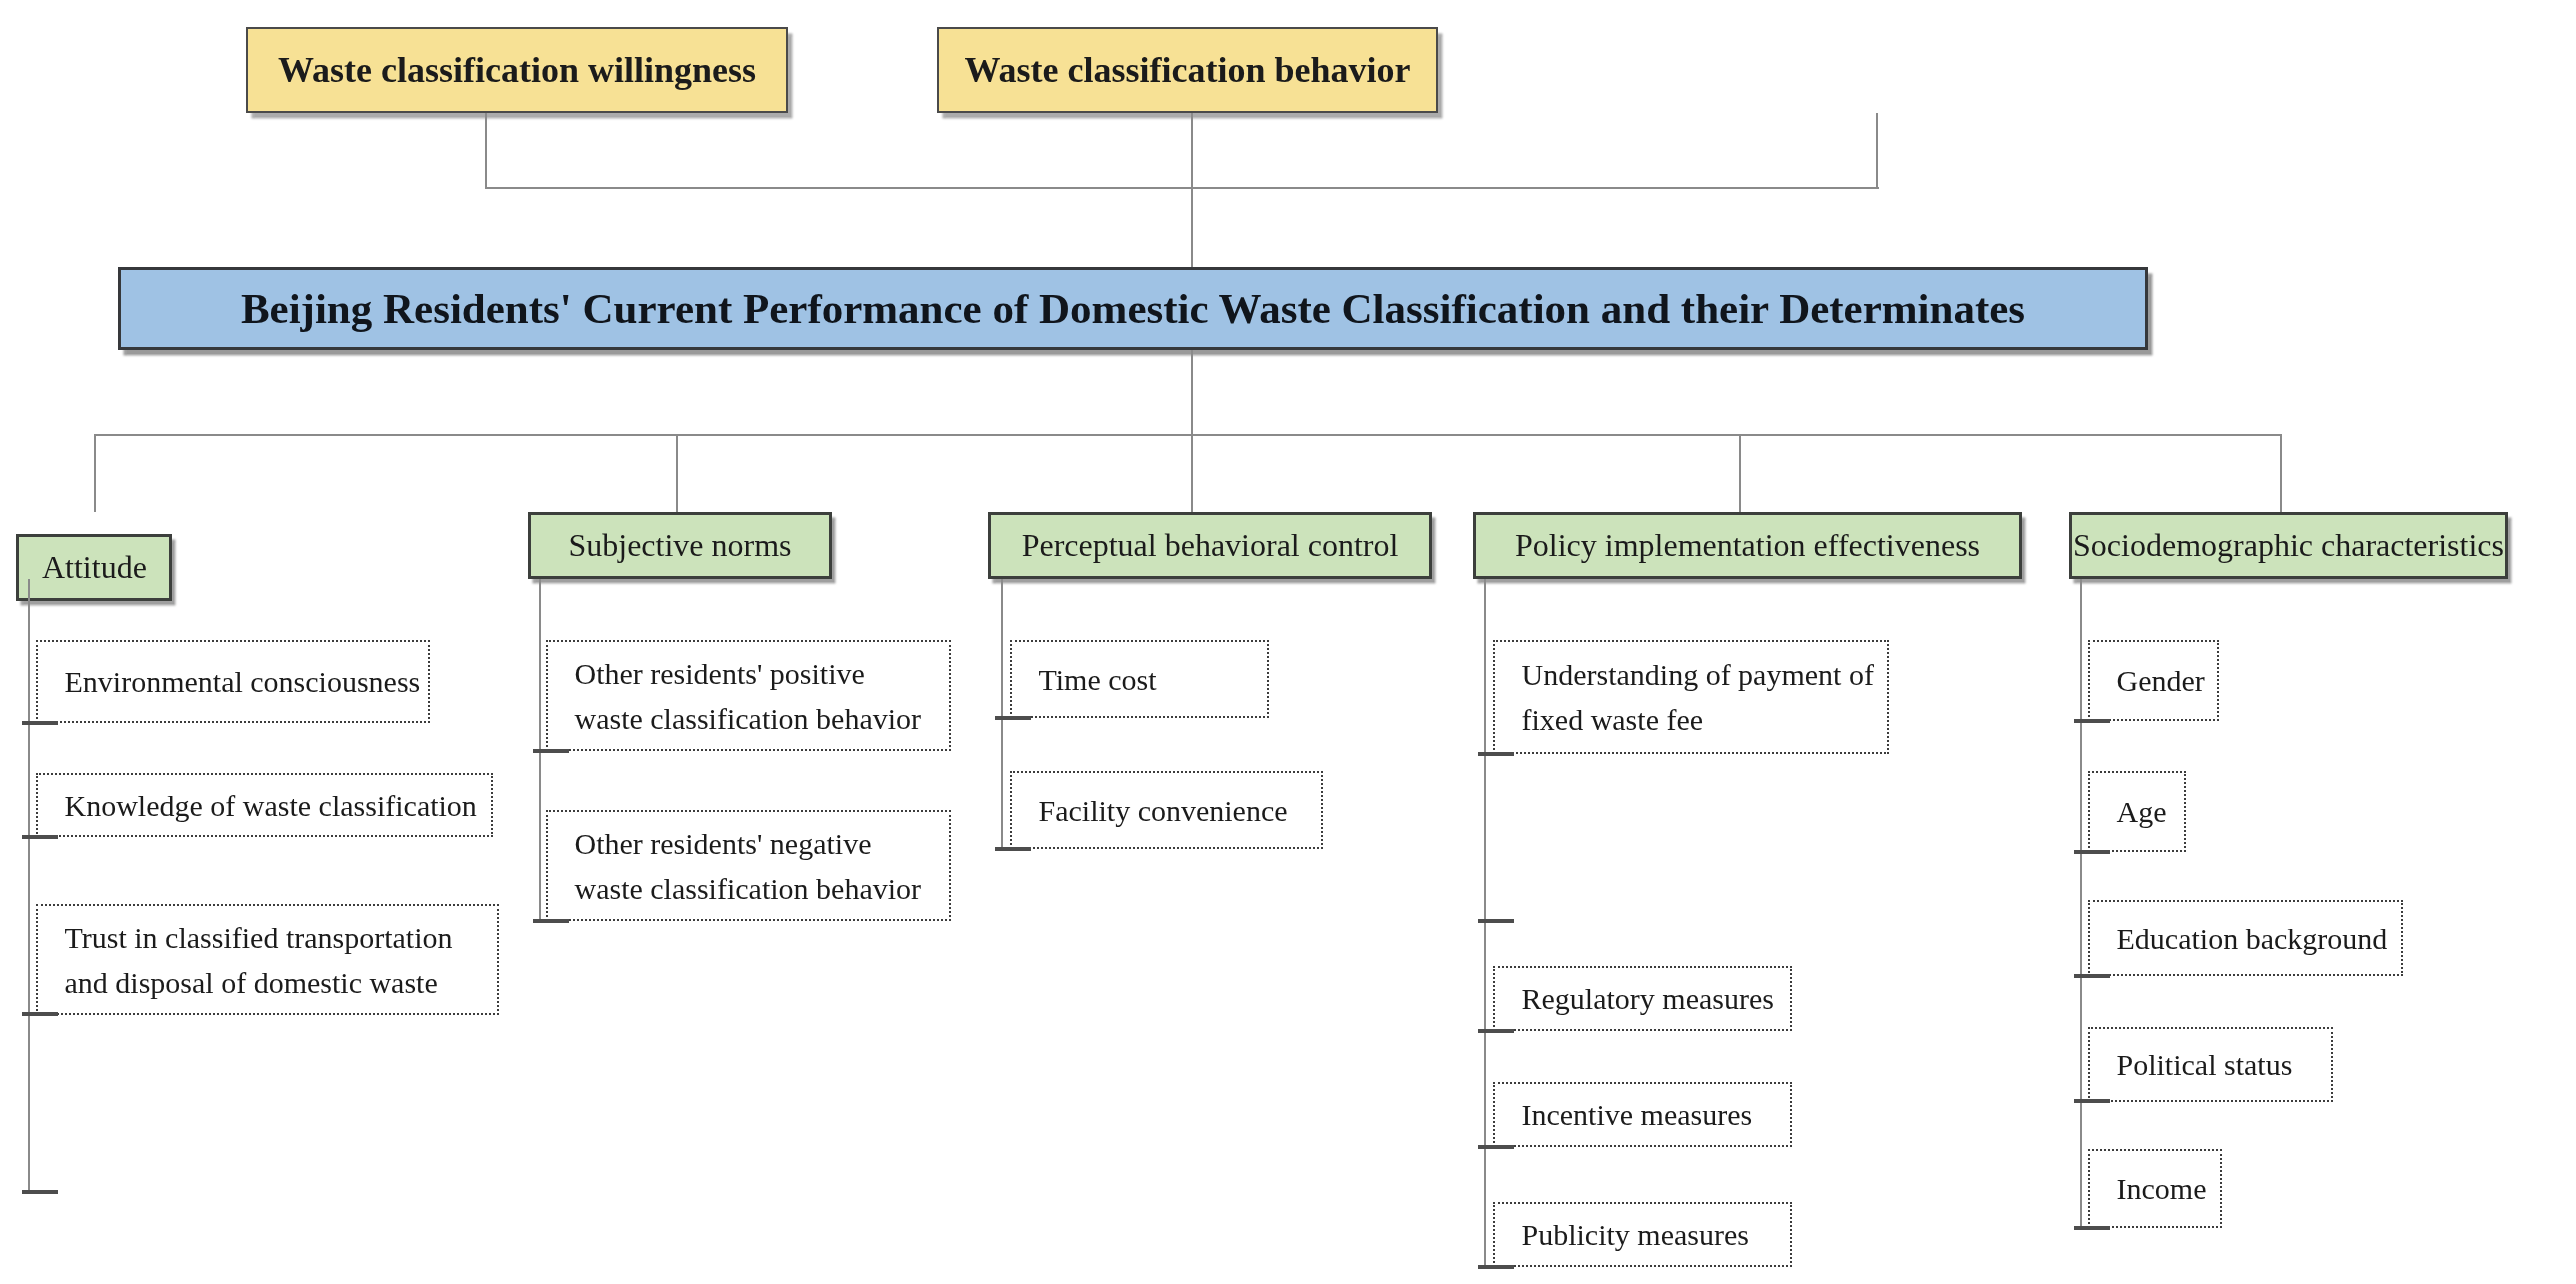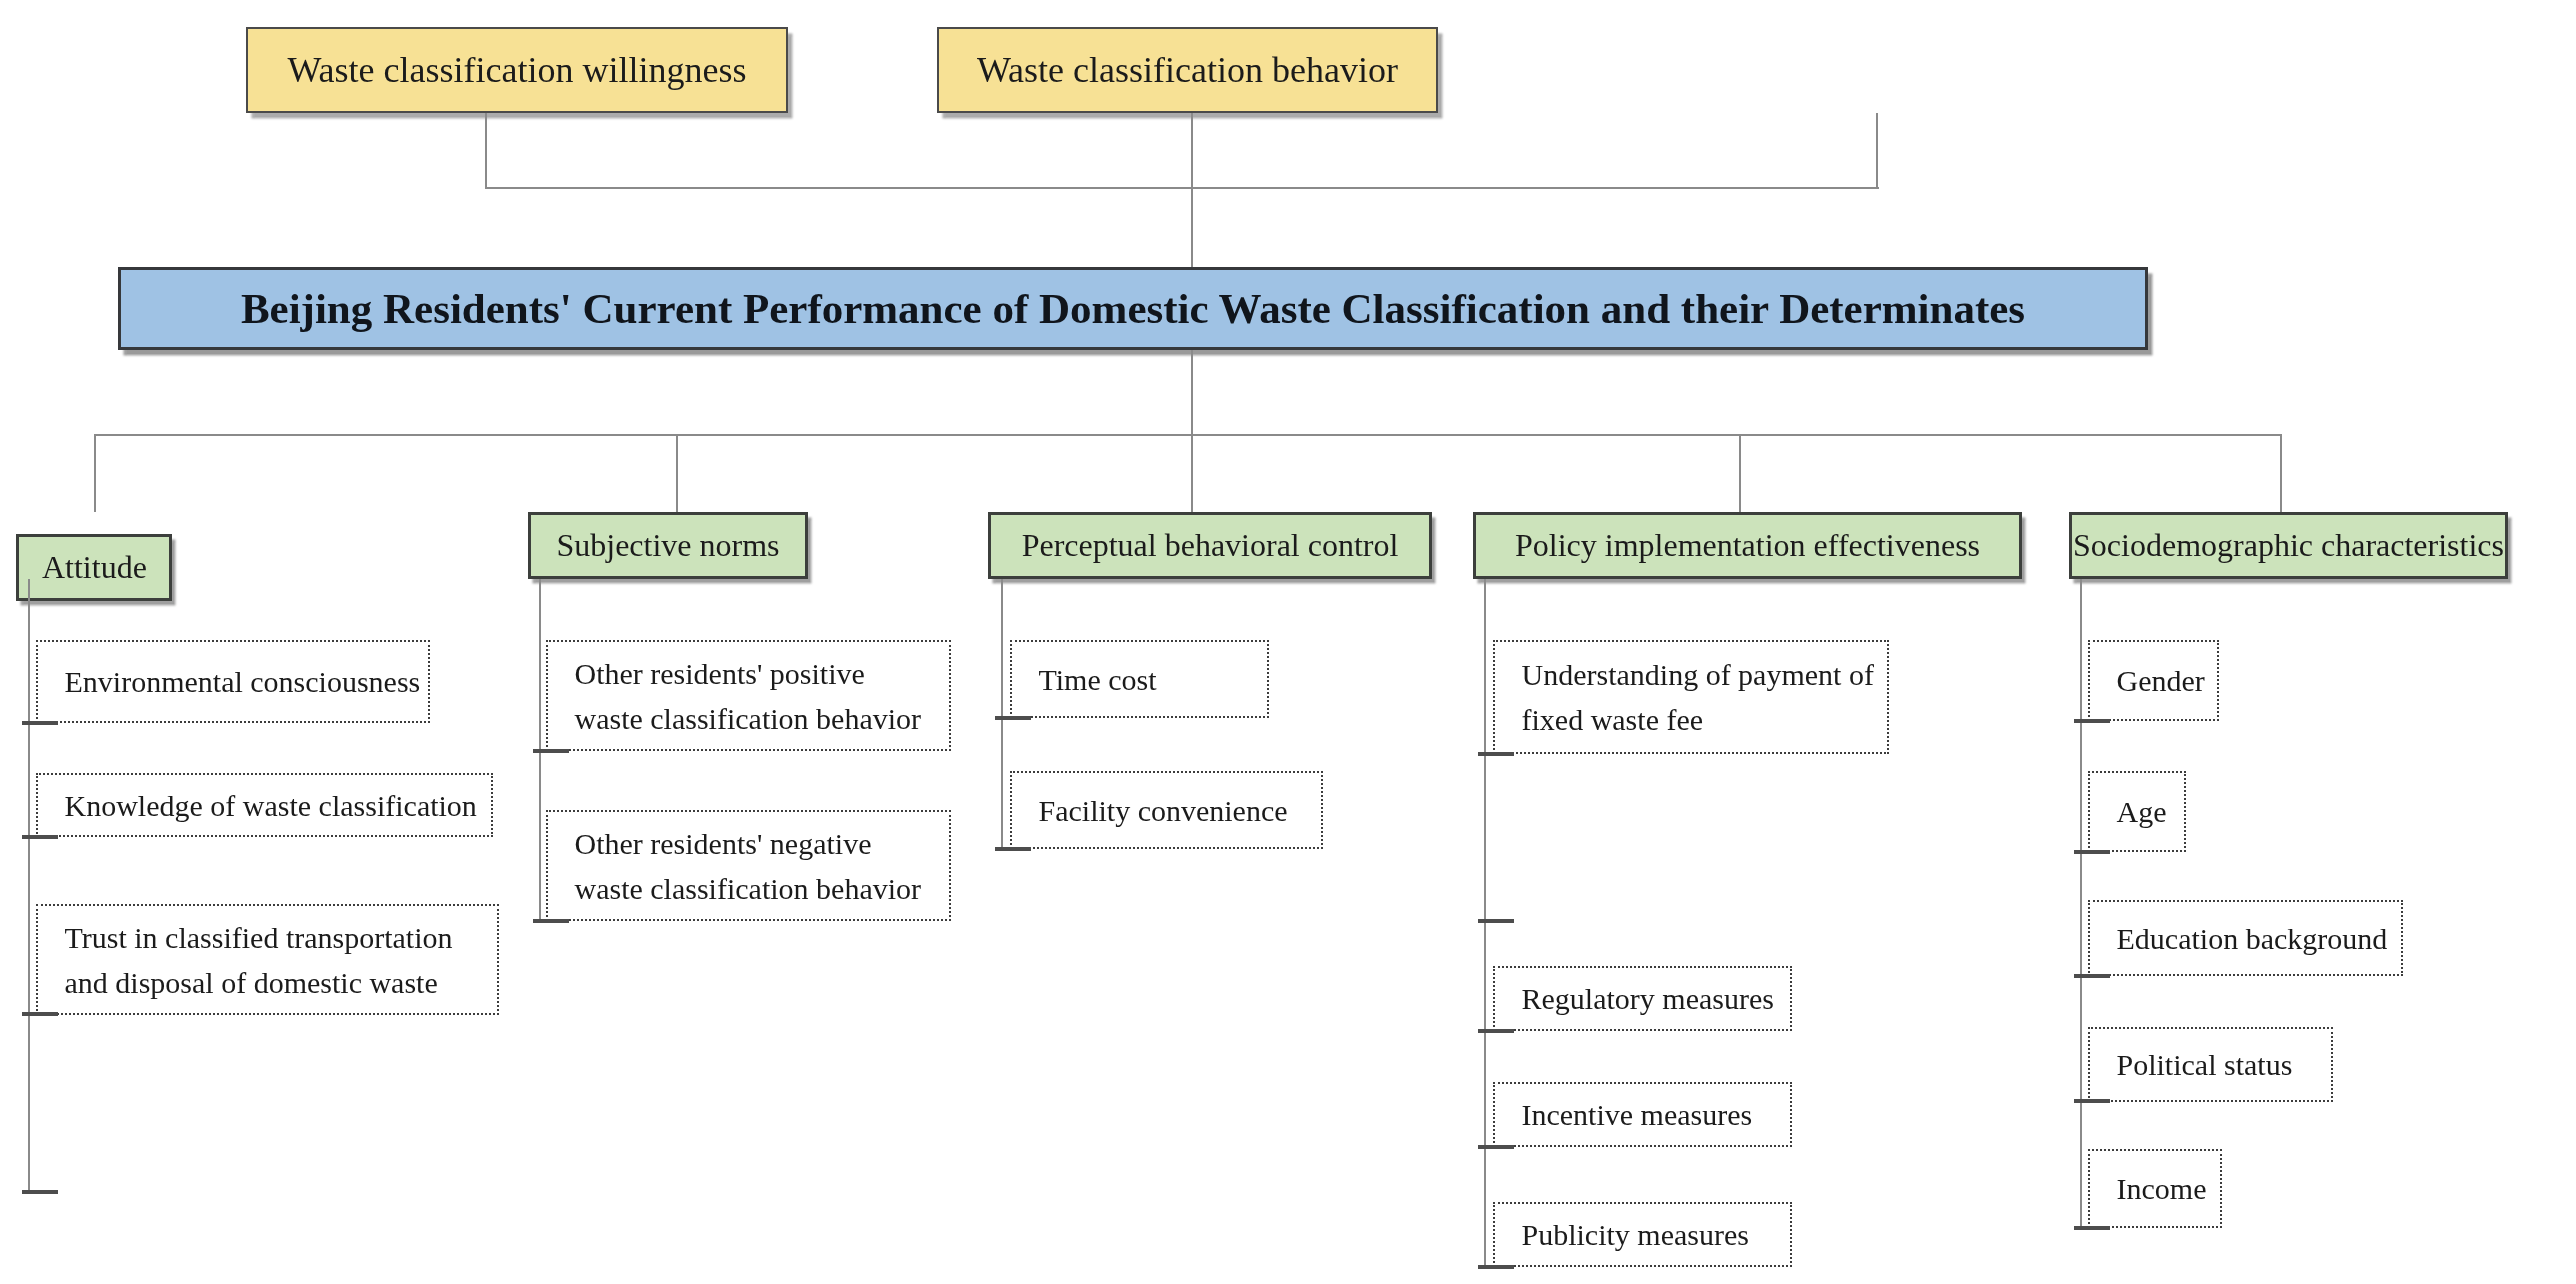--- a/index.html
+++ b/index.html
@@ -14,20 +14,21 @@
   }
   .box{position:absolute;box-sizing:border-box;display:flex;align-items:center;}
   
   .ybox{
     background:#F7E195;
     border:2.3px solid #4a4a4a;
     box-shadow:4.7px 5.5px 2.3px #ababab;
     justify-content:center;
     font-size:36px;
     white-space:nowrap;
+    font-weight:bold;
   }
   
   .bluebox{
     background:#9FC2E4;
     border:3.9px solid #36383b;
     box-shadow:4.7px 5.5px 2.3px #9a9a9a;
     justify-content:center;
     font-size:43px;
     font-weight:bold;
     white-space:nowrap;
@@ -74,21 +75,21 @@
 
   <div class="vline" style="left:1191px;top:350px;height:84px;"></div>
   <div class="hline" style="left:94px;top:434px;width:2188px;"></div>
   <div class="vline" style="left:94px;top:434px;height:78px;"></div>
   <div class="vline" style="left:676px;top:434px;height:78px;"></div>
   <div class="vline" style="left:1191px;top:434px;height:78px;"></div>
   <div class="vline" style="left:1739px;top:434px;height:78px;"></div>
   <div class="vline" style="left:2280px;top:434px;height:78px;"></div>
 
   <div class="box gbox" style="left:16.4px;top:512px;width:156px;height:67px;margin-top:22px;">Attitude</div>
-  <div class="box gbox" style="left:528px;top:512px;width:280px;height:67px;">Subjective norms</div>
+  <div class="box gbox" style="left:528px;top:512px;width:304px;height:67px;">Subjective norms</div>
   <div class="box gbox" style="left:988px;top:512px;width:444px;height:67px;">Perceptual behavioral control</div>
   <div class="box gbox" style="left:1473px;top:512px;width:549px;height:67px;">Policy implementation effectiveness</div>
   <div class="box gbox" style="left:2069px;top:512px;width:439px;height:67px;">Sociodemographic characteristics</div>
 
   <div class="vline" style="left:28px;top:579px;height:613px;"></div>
   <div class="vline" style="left:539px;top:579px;height:344px;"></div>
   <div class="vline" style="left:1001px;top:579px;height:270px;"></div>
   <div class="vline" style="left:1484px;top:579px;height:688px;"></div>
   <div class="vline" style="left:2080px;top:579px;height:649px;"></div>
 

